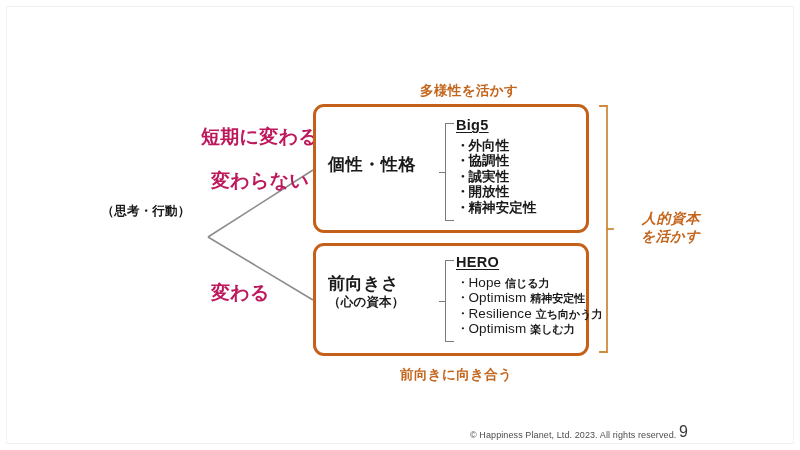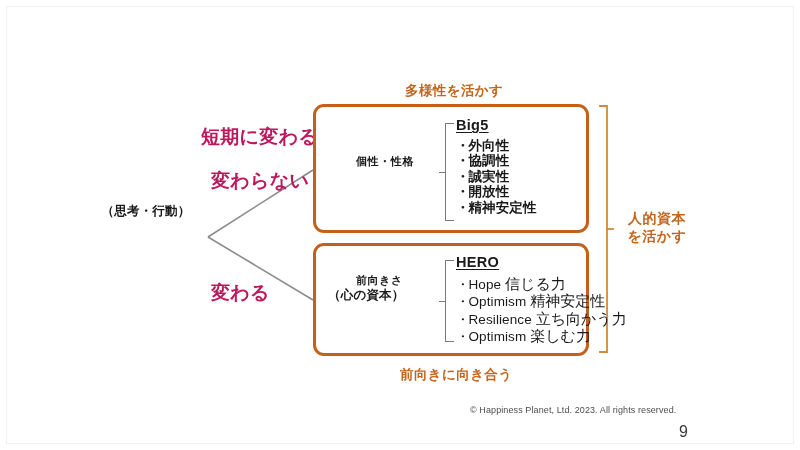--- a/index.html
+++ b/index.html
@@ -67,21 +67,21 @@
 
   
   .caption-orange {
     position: absolute;
     font-size: 13.5px;
     font-weight: 700;
     letter-spacing: 0.4px;
     white-space: nowrap;
     color: #c4651c;
   }
-  #caption-top    { left: 405px; top: 82px; }
+  #caption-top    { left: 420px; top: 82px; }
   #caption-bottom { left: 400px; top: 366px; }
 
   
   .outcome-box {
     position: absolute;
     box-sizing: border-box;
     border: 3px solid #c4601a;
     border-radius: 11px;
     background: #ffffff;
   }
@@ -97,25 +97,24 @@
     width: 276px;
     height: 113px;
   }
 
   .box-heading {
     position: absolute;
     text-align: left;
     line-height: 1.16;
   }
   .box-heading .heading-main {
-    font-size: 11px;
+    font-size: 17px;
     font-weight: 700;
     letter-spacing: 0.6px;
     white-space: nowrap;
-    margin-left: 28px;
   }
   .box-heading .heading-sub {
     font-size: 12.5px;
     font-weight: 700;
     letter-spacing: 0.2px;
     white-space: nowrap;
     margin-top: 1px;
   }
   #heading-personality { left: 12px; top: 48px; }
   #heading-positivity  { left: 12px; top: 28px; }
@@ -159,46 +158,47 @@
   }
   .detail-item {
     font-size: 13.5px;
     font-weight: 700;
     letter-spacing: 0.1px;
     white-space: nowrap;
     margin-top: 2px;
   }
   #list-hero .detail-item { font-weight: 400; font-size: 13.5px; }
   .detail-item .jp-gloss {
-    font-size: 15px;
-    font-weight: 400;
+    font-size: 11px;
+    font-weight: 700;
     letter-spacing: 0;
   }
   .bullet-dot { letter-spacing: -1px; }
 
   
   #summary-text {
     position: absolute;
     left: 614px;
     top: 209px;
     width: 86px;
     font-size: 14px;
     font-weight: 700;
     line-height: 1.32;
     letter-spacing: 0.5px;
     color: #c4651c;
-    text-align: center;
+    text-align: right;
+    font-style: italic;
   }
   #summary-text div { white-space: nowrap; }
 
   
   #footer-copyright {
     position: absolute;
     left: 470px;
-    top: 405px;
+    top: 430px;
     font-size: 9px;
     color: #4d4d4d;
     letter-spacing: 0.1px;
     white-space: nowrap;
   }
   #footer-pagenum {
     position: absolute;
     left: 679px;
     top: 423px;
     font-size: 16px;

